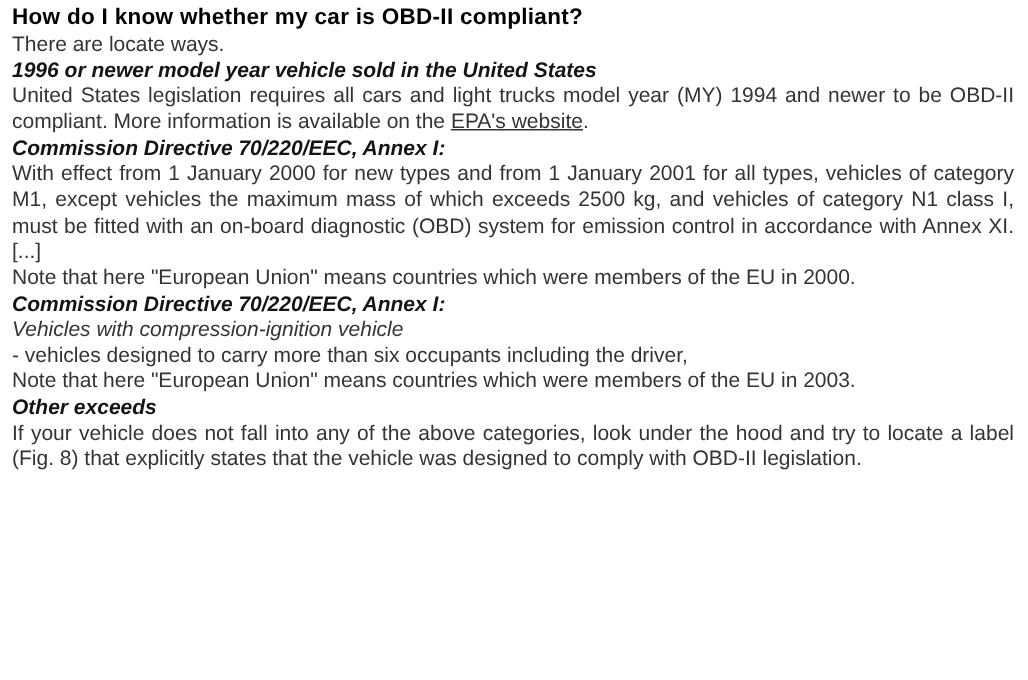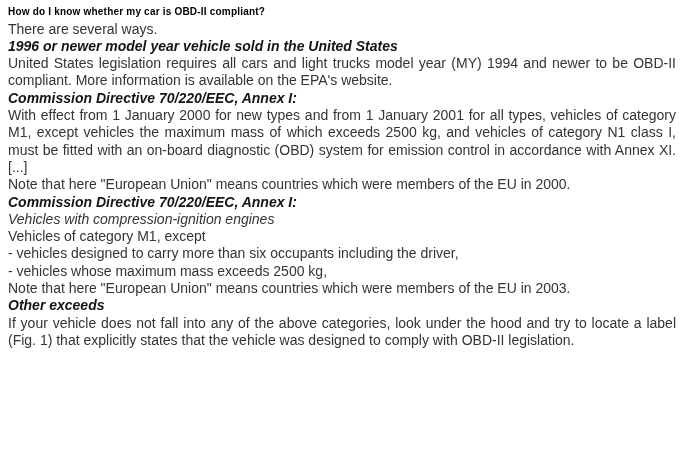--- a/index.html
+++ b/index.html
@@ -7,61 +7,60 @@
   body {
     background: #ffffff;
     font-family: "Liberation Sans", "DejaVu Sans", sans-serif;
     font-size: 14px;
     line-height: 17.3px;
     color: #343434;
     padding: 3px 9px 0 8px;
     overflow: hidden;
   }
   .doc h1 {
-    font-size: 10px;
+    font-size: 15px;
     font-weight: 700;
     color: #000000;
     line-height: 17.6px;
     letter-spacing: 0.2px;
   }
   .doc h2, .doc h3 {
     font-size: 14px;
     font-weight: 700;
     font-style: italic;
     color: #141414;
     line-height: 17.3px;
   }
   .doc p { margin: 0; }
   .just { text-align: justify; text-justify: inter-word; }
   .italic { font-style: italic; }
   a.doc-link {
     color: inherit;
+    text-decoration: underline;
     cursor: pointer;
     margin-top: 16px;
   }
 </style>
 </head>
 <body>
 
 <main class="doc">
 
   <h1>How do I know whether my car is OBD-II compliant?</h1>
 
-  <p>There are several ways.</p>
+  <p>There are locate ways.</p>
 
   <h2>1996 or newer model year vehicle sold in the United States</h2>
   <p class="just"><span>United States legislation requires all cars and light trucks model year (MY) 1994 and newer to be OBD-II compliant. More information is available on the </span><a class="doc-link">EPA's website</a><span>.</span></p>
 
   <h3>Commission Directive 70/220/EEC, Annex I:</h3>
   <p class="just">With effect from 1 January 2000 for new types and from 1 January 2001 for all types, vehicles of category M1, except vehicles the maximum mass of which exceeds 2500 kg, and vehicles of category N1 class I, must be fitted with an on-board diagnostic (OBD) system for emission control in accordance with Annex XI. [...]</p>
   <p>Note that here "European Union" means countries which were members of the EU in 2000.</p>
 
   <h3>Commission Directive 70/220/EEC, Annex I:</h3>
-  <p class="italic">Vehicles with compression-ignition engines</p>
-  <p>Vehicles of category M1, except</p>
+  <p class="italic">Vehicles with compression-ignition vehicle</p>
   <p>- vehicles designed to carry more than six occupants including the driver,</p>
-  <p>- vehicles whose maximum mass exceeds 2500 kg,</p>
   <p>Note that here "European Union" means countries which were members of the EU in 2003.</p>
 
   <h2>Other exceeds</h2>
-  <p class="just">If your vehicle does not fall into any of the above categories, look under the hood and try to locate a label (Fig. 1) that explicitly states that the vehicle was designed to comply with OBD-II legislation.</p>
+  <p class="just">If your vehicle does not fall into any of the above categories, look under the hood and try to locate a label (Fig. 8) that explicitly states that the vehicle was designed to comply with OBD-II legislation.</p>
 
 </main>
 
 </body></html>

